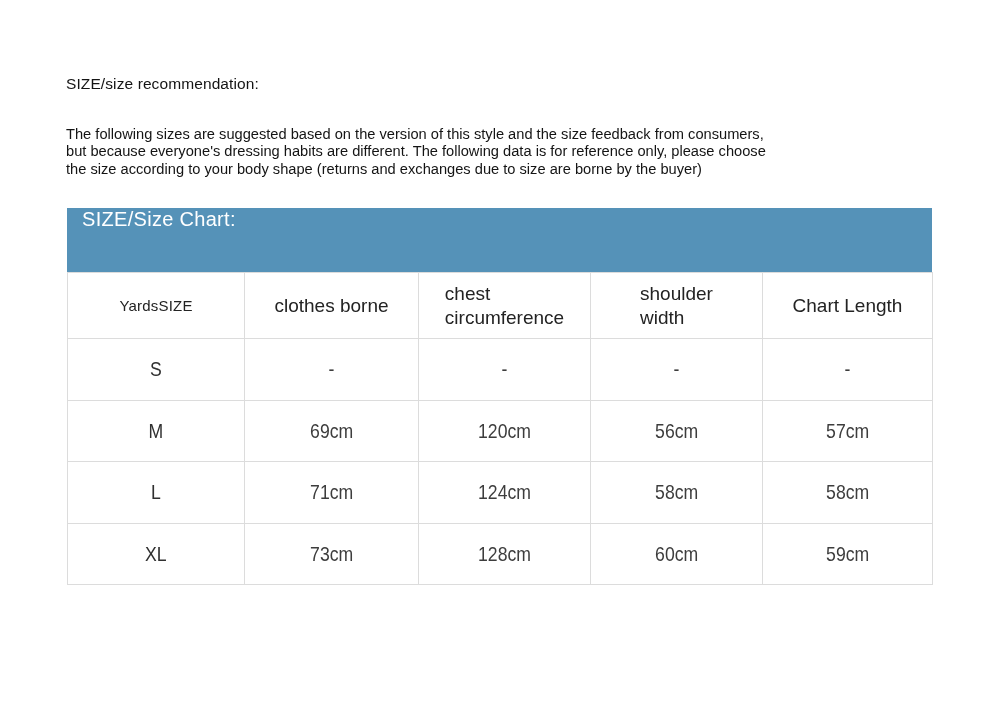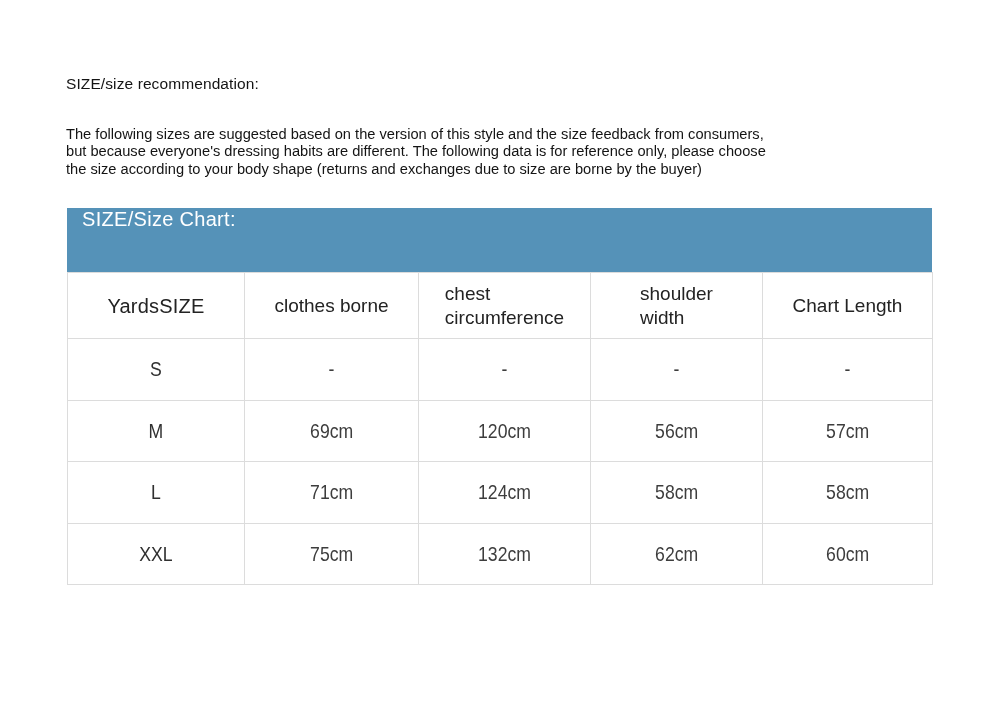--- a/index.html
+++ b/index.html
@@ -70,21 +70,21 @@
   .col-sleeve { width: 170px; }
 
   .head-text {
     font-size: 19px;
     color: #232323;
     display: inline-block;
     text-align: left;
     white-space: pre-line;
     line-height: 24px;
   }
-  th.col-size .head-text { font-size: 20px; letter-spacing: 0.2px; }
+  th.col-size .head-text { font-size: 15px; letter-spacing: 0.2px; }
 
   .cell-text {
     font-size: 21px;
     color: #3d3d3d;
     display: inline-block;
     transform: scaleX(0.84);
     transform-origin: center;
     white-space: nowrap;
   }
   td.size-label .cell-text { color: #303030; }
@@ -142,22 +142,22 @@
         <td><span class="cell-text">57cm</span></td>
       </tr>
       <tr>
         <td class="size-label"><span class="cell-text">L</span></td>
         <td><span class="cell-text">71cm</span></td>
         <td><span class="cell-text">124cm</span></td>
         <td><span class="cell-text">58cm</span></td>
         <td><span class="cell-text">58cm</span></td>
       </tr>
       <tr>
-        <td class="size-label"><span class="cell-text">XXL</span></td>
-        <td><span class="cell-text">75cm</span></td>
-        <td><span class="cell-text">132cm</span></td>
-        <td><span class="cell-text">62cm</span></td>
+        <td class="size-label"><span class="cell-text">XL</span></td>
+        <td><span class="cell-text">73cm</span></td>
+        <td><span class="cell-text">128cm</span></td>
         <td><span class="cell-text">60cm</span></td>
+        <td><span class="cell-text">59cm</span></td>
       </tr>
     </tbody>
   </table>
 
 </div>
 
 </body></html>

